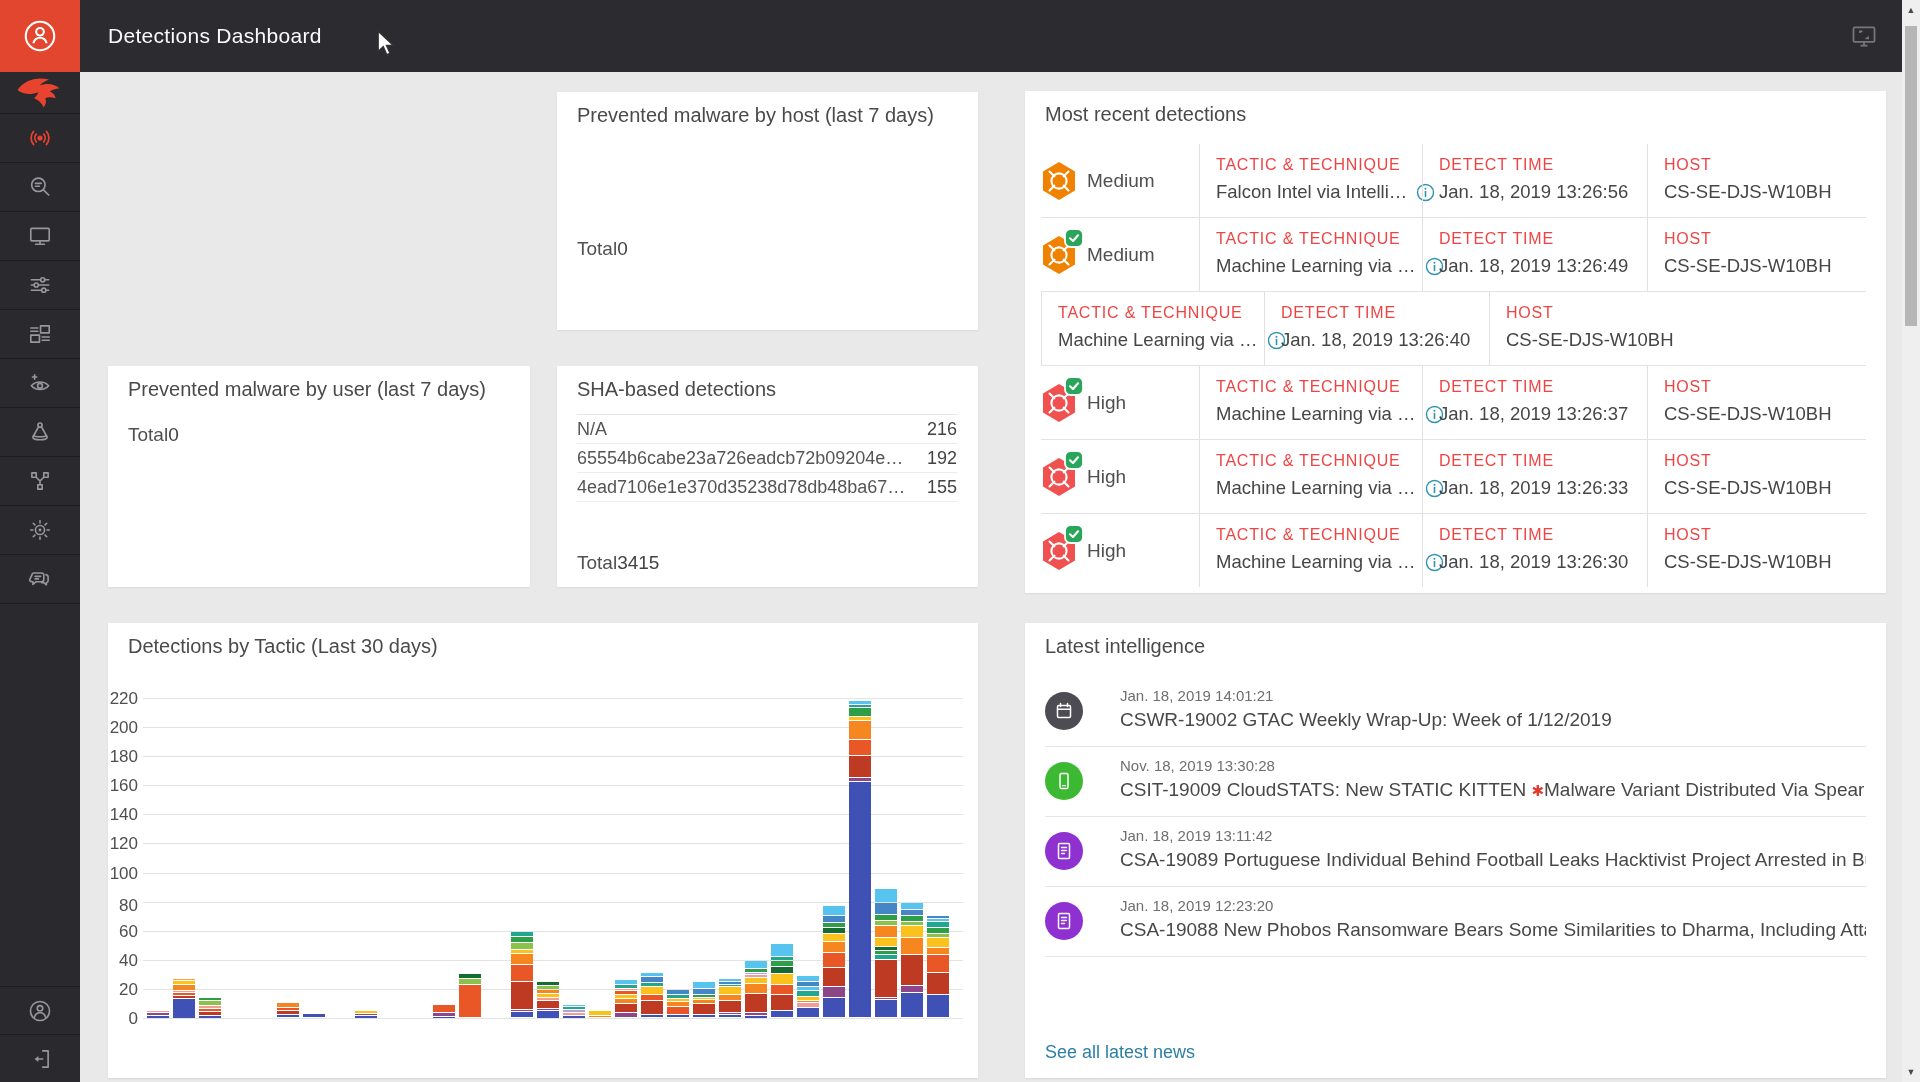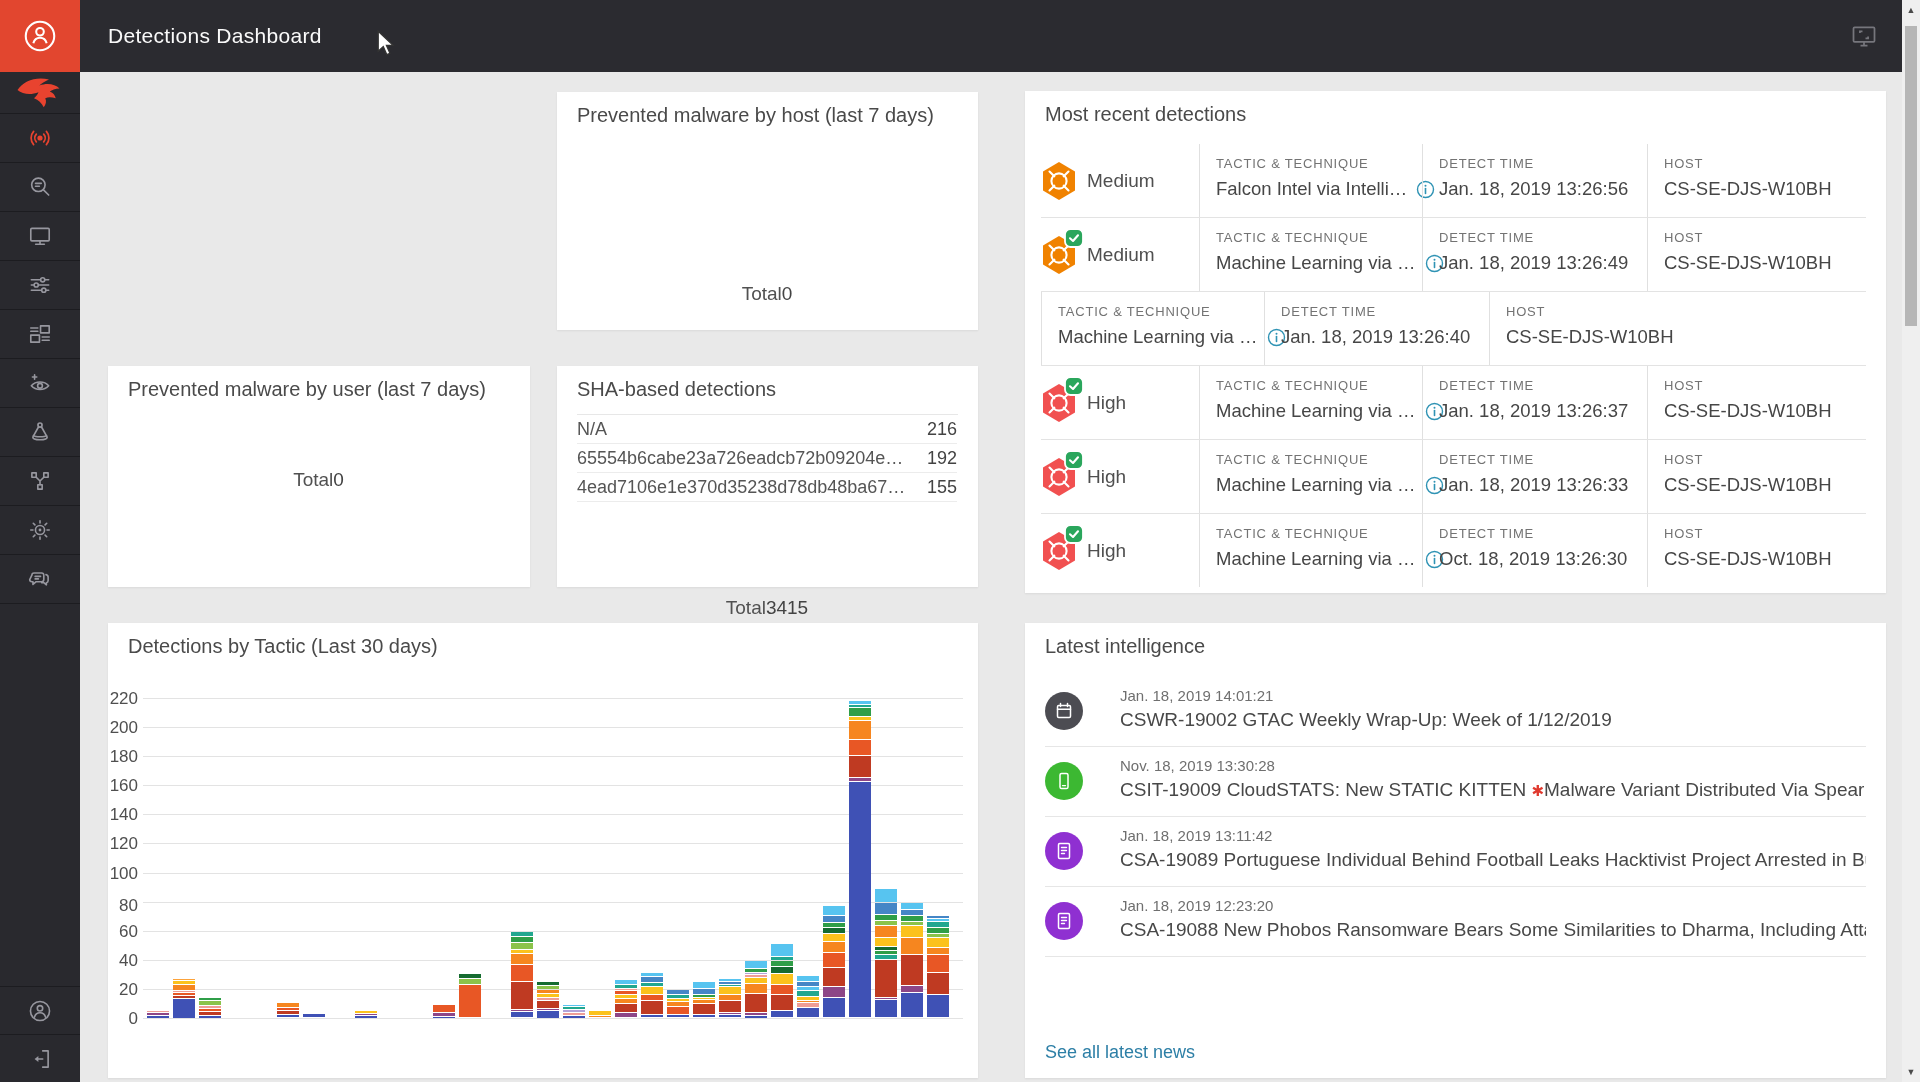--- a/index.html
+++ b/index.html
@@ -30,22 +30,22 @@
   @supports (-webkit-text-stroke: 1px black){
     .big-num{color:transparent;-webkit-text-stroke:3.6px #4e8ed2;}
   }
   .nd-label{position:absolute;left:20px;top:153px;font-size:24px;color:#3b7cc4;}
   .nd-divider{position:absolute;left:20px;right:20px;top:199px;border-top:1px solid #e4e4e4;}
   .link{font-size:18px;color:#2d7fa6;cursor:pointer;}
   .nd-link{position:absolute;left:20px;top:207px;}
 
   #card-mal-host{left:557px;top:92px;width:421px;height:238px;}
   #card-mal-user{left:108px;top:366px;width:422px;height:221px;}
-  .total-row{position:absolute;left:20px;right:21px;display:flex;justify-content:center;
-             font-size:19px;color:#515151;margin-top:45px;}
+  .total-row{position:absolute;left:20px;right:21px;display:flex;justify-content:flex-start;
+             font-size:19px;color:#515151;}
   .total-row .tv{color:#434343;}
   .mal-total{top:146px;}
   #card-mal-user .mal-total{top:58px;}
 
   #card-sha{left:557px;top:366px;width:421px;height:221px;}
   .sha-title-divider{position:absolute;left:20px;right:20px;top:48px;border-top:1px solid #e7e7e7;}
   .sha-rows{position:absolute;left:20px;right:21px;top:49px;}
   .sha-row{display:flex;justify-content:space-between;align-items:center;height:28px;
            border-bottom:1px solid #ececec;font-size:18px;color:#555;}
   .sha-row .sv{color:#434343;}
@@ -58,21 +58,21 @@
   .rd-row{display:flex;height:73px;border-bottom:1px solid #e3e3e3;align-items:stretch;cursor:pointer;}
   .rd-row:last-child{border-bottom:none;}
   .rd-sev{width:158px;display:flex;align-items:center;position:relative;}
   .rd-hexwrap{position:relative;width:36px;height:40px;margin-left:0;}
   .rd-hexwrap .shield{position:absolute;right:-7px;top:-7px;}
   .rd-sev-label{margin-left:10px;font-size:19px;color:#4f4f4f;}
   .rd-col{border-left:1px solid #e0e0e0;padding:10px 0 0 16px;box-sizing:border-box;}
   .rd-tactic{width:223px;}
   .rd-time{width:225px;}
   .rd-host{flex:1;}
-  .rd-h{font-size:13px;color:#737373;letter-spacing:.8px;margin-top:2px;}
+  .rd-h{font-size:16px;color:#ef4444;letter-spacing:.8px;margin-top:2px;}
   .rd-v{font-size:18.5px;color:#464646;margin-top:7px;white-space:nowrap;display:flex;align-items:center;}
   .rd-v .info{margin-left:9px;flex:none;}
 
   
   #card-chart{left:108px;top:623px;width:870px;height:455px;}
   .gridline{position:absolute;left:35px;width:820px;border-top:1px solid #e3e3e3;}
   .gridlabel{position:absolute;left:0;width:30px;text-align:right;font-size:17px;color:#4f4f4f;}
   .bar{position:absolute;width:22px;display:flex;flex-direction:column-reverse;gap:1px;}
   .seg{width:100%;}
 
@@ -449,21 +449,21 @@
               <span>Machine Learning via …</span>
               <svg class="info" width="19" height="19" viewBox="0 0 19 19">
   <circle cx="9.5" cy="9.5" r="8" fill="none" stroke="#2f93b4" stroke-width="1.4"></circle>
   <path d="M9.5 8.6 v4.8" stroke="#2f93b4" stroke-width="1.6" stroke-linecap="round"></path>
   <circle cx="9.5" cy="5.7" r="1" fill="#2f93b4"></circle>
               </svg>
             </div>
      </div>
      <div class="rd-col rd-time">
        <div class="rd-h">DETECT TIME</div>
-       <div class="rd-v">Oct. 18, 2019 13:26:30</div>
+       <div class="rd-v">Jan. 18, 2019 13:26:30</div>
      </div>
      <div class="rd-col rd-host">
        <div class="rd-h">HOST</div>
        <div class="rd-v">CS-SE-DJS-W10BH</div>
      </div>
         </div>
       </div>
   </div>
 
   <div class="card" id="card-chart">

